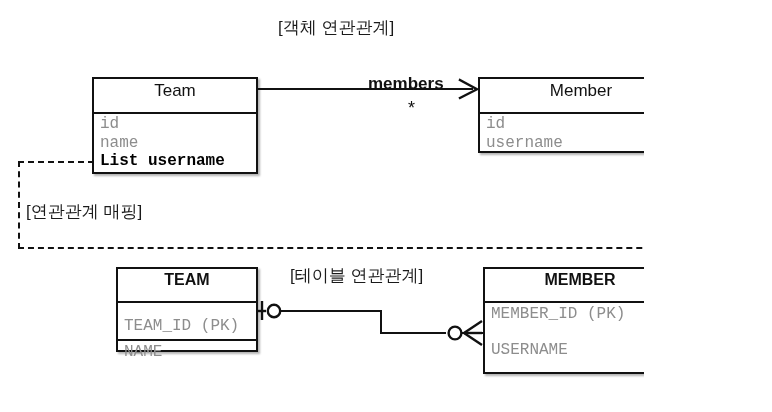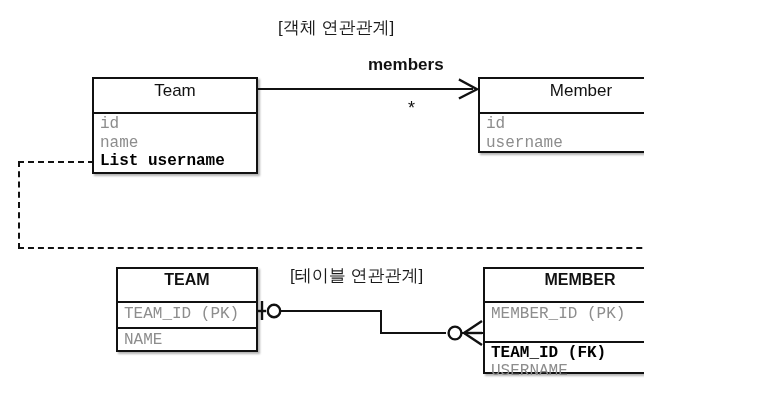--- a/index.html
+++ b/index.html
@@ -132,46 +132,46 @@
   <div class="entity-box" style="left:478px; top:77px; width:206px; height:76px;">
     <div class="entity-header" style="height:25px;">Member</div>
     <div class="entity-body">
       <div class="entity-row">id</div>
       <div class="entity-row">username</div>
     </div>
   </div>
 
   <div class="line-h" style="left:258px; top:88px; width:215px;"></div>
 
-  <div class="edge-label" style="left:368px; top:55px;">members</div>
+  <div class="edge-label" style="left:368px; top:74px;">members</div>
 
   <div class="mult-label" style="left:408px; top:98px;">*</div>
 
   <div class="dash-h" style="left:18px; top:161px; width:76px;"></div>
   <div class="dash-v" style="left:18px; top:161px; height:88px;"></div>
   <div class="dash-h" style="left:18px; top:247px; width:724px;"></div>
   <div class="dash-v" style="left:740px; top:247px; height:76px;"></div>
   <div class="dash-h" style="left:678px; top:322px; width:64px;"></div>
 
+  <div class="section-title" style="left:26px; top:200px;">[연관관계 매핑]</div>
 
   <div class="section-title" style="left:290px; top:264px;">[테이블 연관관계]</div>
 
   <div class="entity-box" style="left:116px; top:267px; width:142px; height:85px;">
     <div class="entity-header bold" style="height:24px; font-size:16px;">TEAM</div>
     <div class="entity-body" style="padding:0;">
-      <div class="entity-row" style="padding-top:2px; padding-bottom:3px;">TEAM_ID (PK)</div>
+      <div class="entity-row" style="padding-top:14px; padding-bottom:3px;">TEAM_ID (PK)</div>
       <div class="entity-row sep-top" style="padding-top:2px; padding-bottom:3px;">NAME</div>
     </div>
   </div>
 
   <div class="entity-box" style="left:483px; top:267px; width:194px; height:107px;">
     <div class="entity-header bold" style="height:24px; font-size:16px;">MEMBER</div>
     <div class="entity-body" style="padding:0;">
       <div class="entity-row" style="padding-top:2px; padding-bottom:17px;">MEMBER_ID (PK)</div>
-      <div class="entity-row em sep-top" style="padding-top:1px; padding-bottom:0px;">TEAM_ID (FK)</div>
       <div class="entity-row" style="padding-top:0px; padding-bottom:3px;">USERNAME</div>
     </div>
   </div>
 
   <div class="line-h" style="left:272px; top:310px; width:110px;"></div>
   <div class="line-v" style="left:380px; top:310px; height:24px;"></div>
   <div class="line-h" style="left:380px; top:332px; width:66px;"></div>
   <div class="line-h" style="left:462px; top:332px; width:22px;"></div>
 
   <svg id="overlay" viewBox="0 0 772 412">

